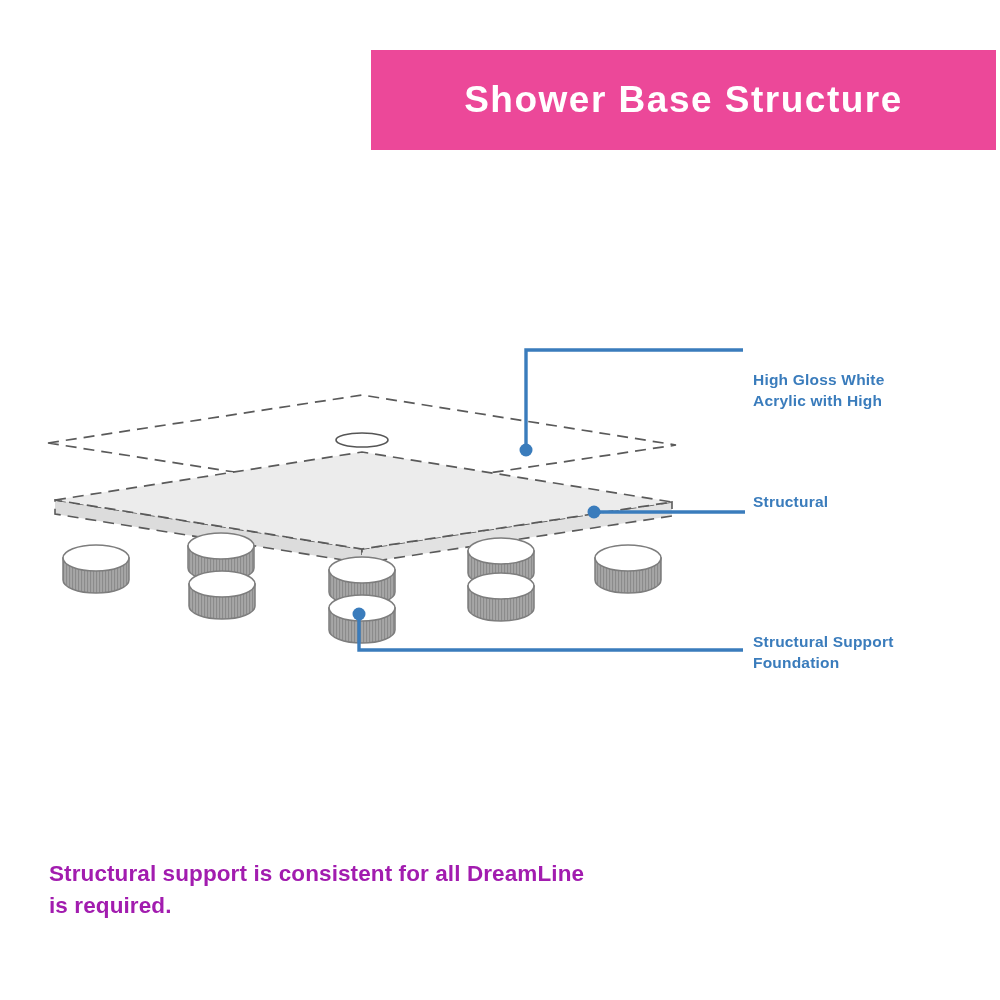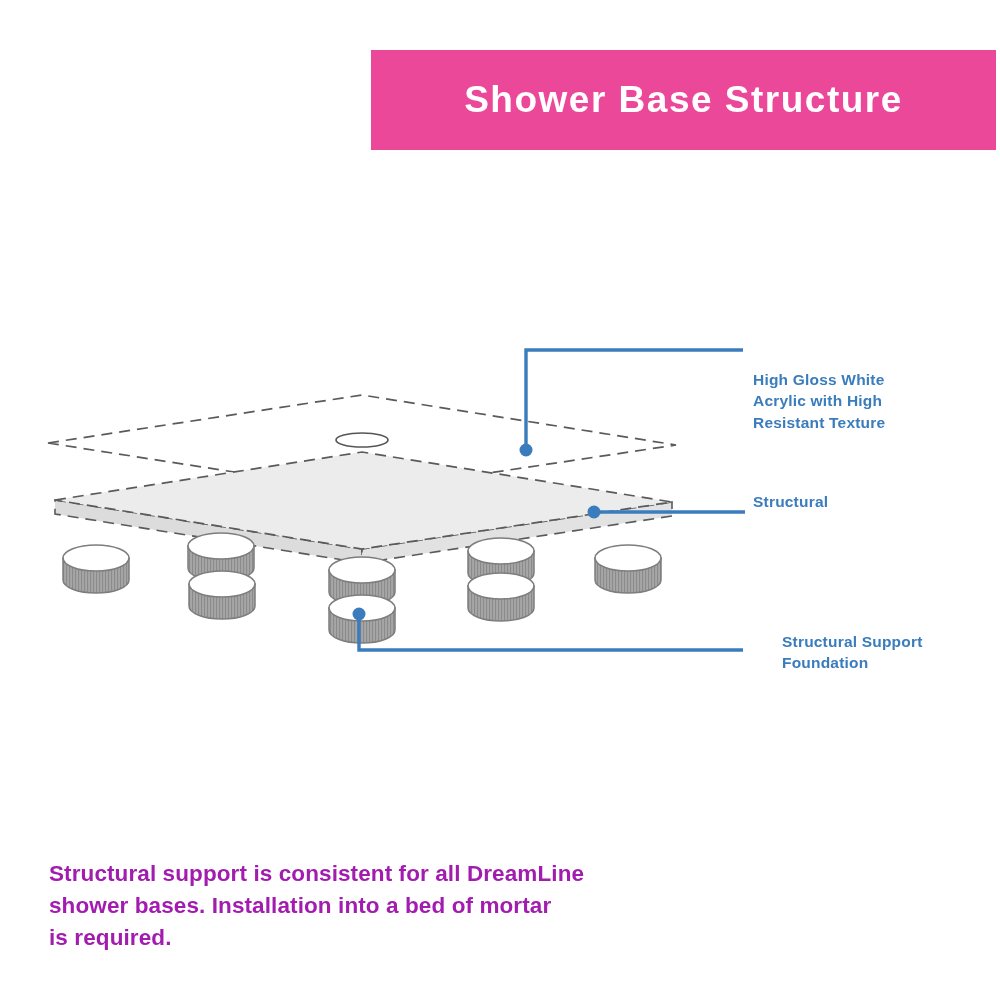--- a/index.html
+++ b/index.html
@@ -54,21 +54,21 @@
     position: absolute;
     color: #3a7cbc;
     font-size: 15.5px;
     font-weight: bold;
     line-height: 1.38;
     letter-spacing: 0.2px;
     font-family: "Liberation Sans", sans-serif;
   }
   #callout-acrylic { left: 753px; top: 321px; width: 215px; margin-top: 48px; }
   #callout-fiberglass { left: 753px; top: 491px; width: 215px; }
-  #callout-support { left: 753px; top: 631px; width: 215px; margin-left: 29px; }
+  #callout-support { left: 753px; top: 631px; width: 215px; }
 
   
   #caption {
     position: absolute;
     left: 49px;
     top: 858px;
     width: 660px;
     color: #a21caf;
     font-size: 22.5px;
     font-weight: bold;
@@ -178,31 +178,29 @@
       <g>
         <polyline points="359,614 359,650 743,650" fill="none" stroke="#3a7cbc" stroke-width="3.4" stroke-linejoin="miter"></polyline>
         <circle cx="359" cy="614" r="6.5" fill="#3a7cbc"></circle>
       </g>
     </g>
   </svg>
 
   <div class="callout" id="callout-acrylic">
     <div>High Gloss White</div>
     <div>Acrylic with High</div>
-    <div>Resistant Texture</div>
   </div>
 
   <div class="callout" id="callout-fiberglass">
     <div>Structural</div>
   </div>
 
   <div class="callout" id="callout-support">
     <div>Structural Support</div>
     <div>Foundation</div>
   </div>
 
   <div id="caption">
     <div>Structural support is consistent for all DreamLine</div>
-    <div>shower bases. Installation into a bed of mortar</div>
     <div>is required.</div>
   </div>
 
 </div>
 
 </body></html>

